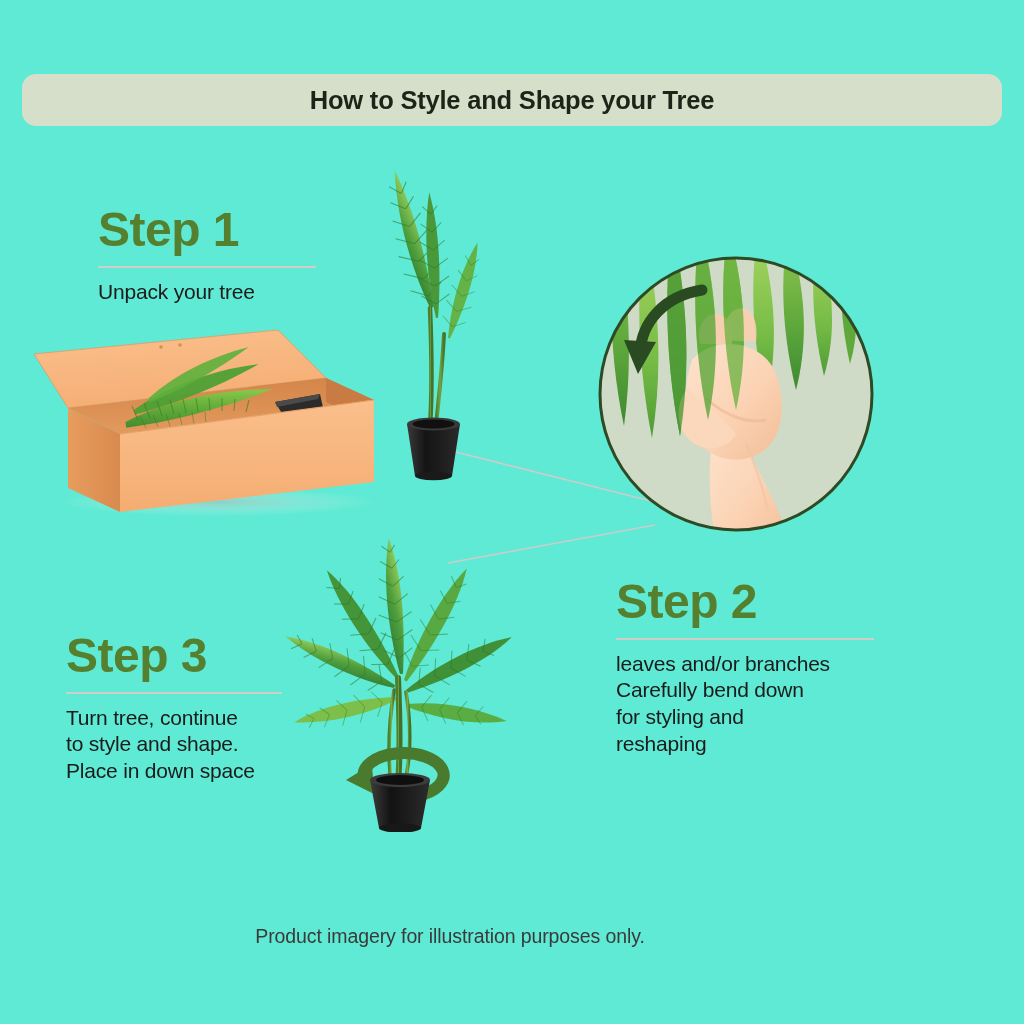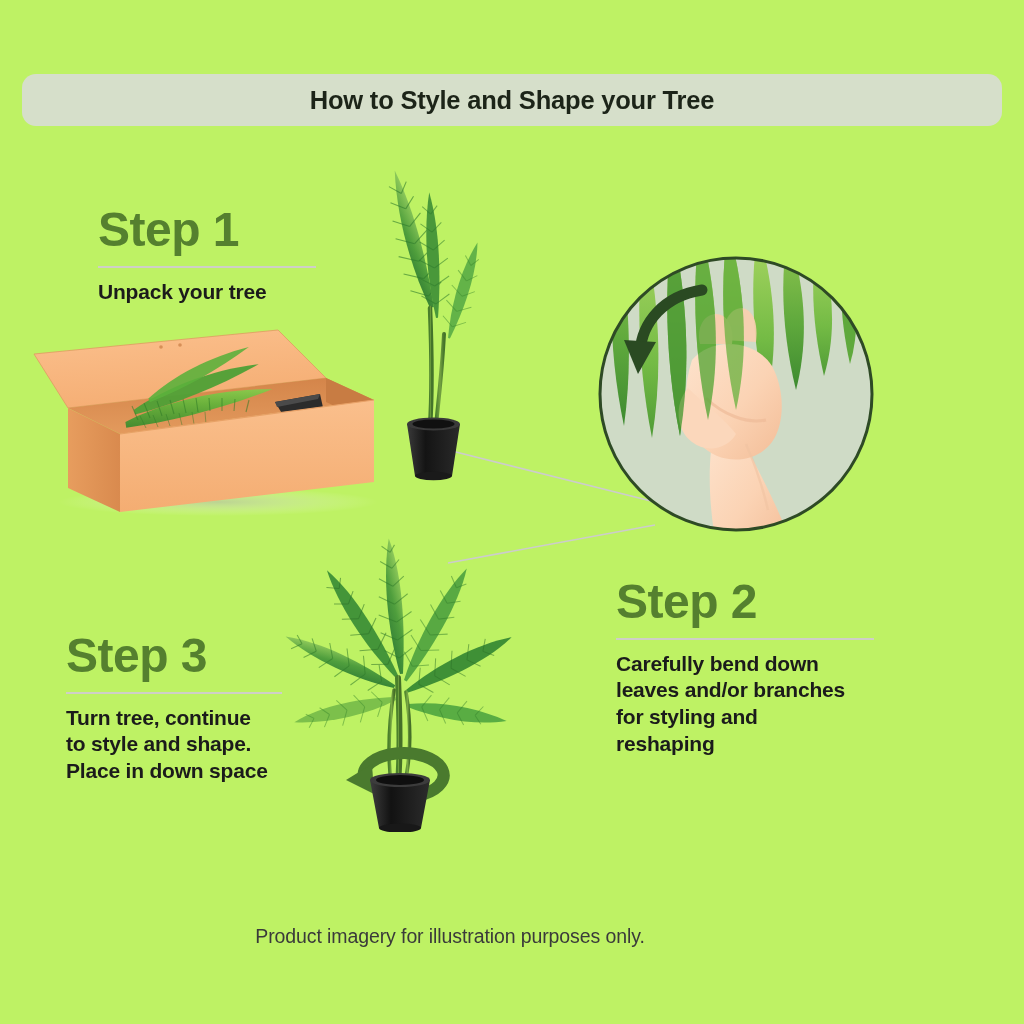--- a/index.html
+++ b/index.html
@@ -11,21 +11,21 @@
     position: relative;
     overflow: hidden;
     font-family: "Liberation Sans", sans-serif;
     -webkit-font-smoothing: antialiased;
   }
   #canvas {
     position: absolute;
     inset: 0;
     width: 1024px;
     height: 1024px;
-    background: #bef264;
+    background: #5eead4;
   }
 
   
   .header-banner {
     position: absolute;
     left: 22px; top: 74px;
     width: 980px; height: 52px;
     background: #d6dfca;
     border-radius: 14px;
   }
@@ -51,21 +51,21 @@
     white-space: nowrap;
   }
   .step-rule {
     height: 1.5px;
     background: #cfcfc7;
     margin-top: 12px;
     margin-bottom: 11px;
   }
   .step-body {
     font-size: 21px;
-    font-weight: bold;
+    font-weight: normal;
     color: #1b1b1b;
     line-height: 1.28;
     letter-spacing: -0.2px;
   }
   .step-body div { white-space: nowrap; }
 
   #step1-block { left: 98px; top: 206px; width: 218px; }
   #step1-block .step-rule { width: 218px; }
   #step2-block { left: 616px; top: 578px; width: 260px; }
   #step2-block .step-rule { width: 258px; }
@@ -105,22 +105,22 @@
     <div class="step-rule"></div>
     <div class="step-body">
       <div>Unpack your tree</div>
     </div>
   </div>
 
   <div class="step-block" id="step2-block">
     <div class="step-heading">Step 2</div>
     <div class="step-rule"></div>
     <div class="step-body">
+      <div>leaves and/or branches</div>
       <div>Carefully bend down</div>
-      <div>leaves and/or branches</div>
       <div>for styling and</div>
       <div>reshaping</div>
     </div>
   </div>
 
   <div class="step-block" id="step3-block">
     <div class="step-heading">Step 3</div>
     <div class="step-rule"></div>
     <div class="step-body">
       <div>Turn tree, continue</div>

